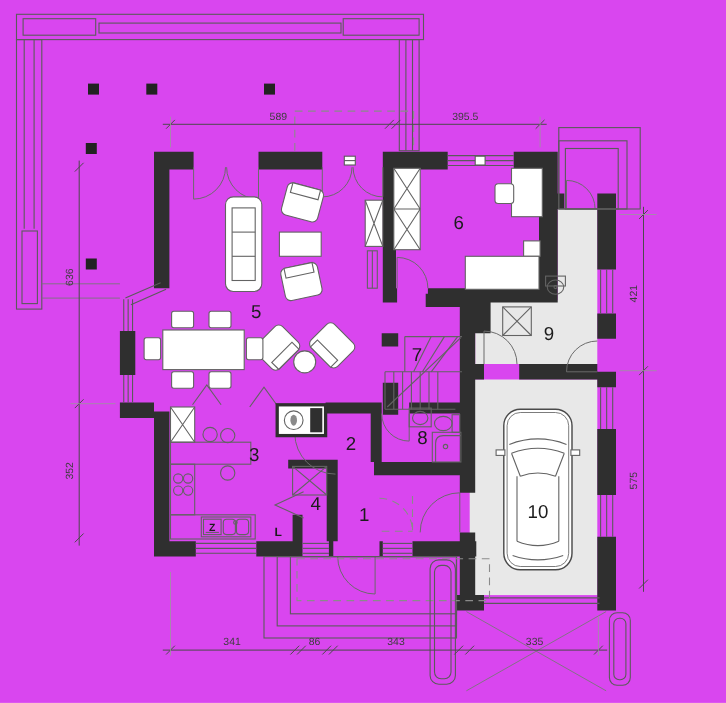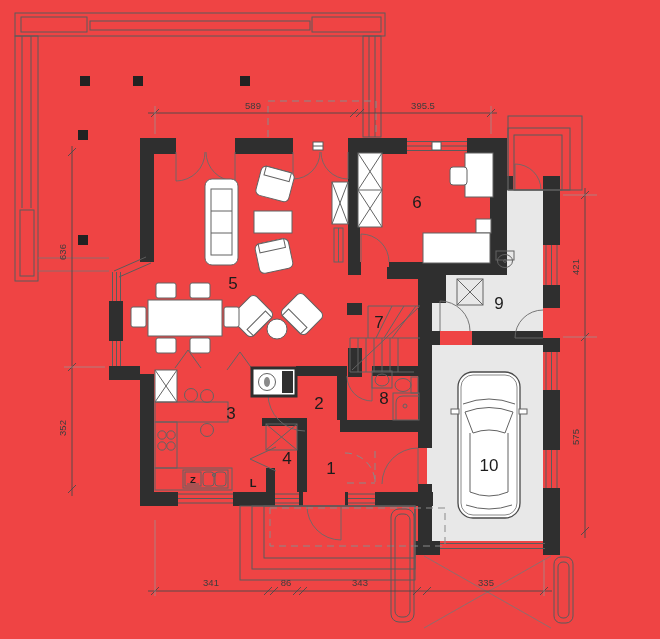--- a/index.html
+++ b/index.html
@@ -1,16 +1,16 @@
 <!DOCTYPE html>
 <html><head>
 <meta charset="utf-8">
 <style>
   html,body{margin:0;padding:0;background:#fff;}
-  .page{width:660px;height:639px;position:relative;background:#ef4444;overflow:hidden;}
+  .page{width:660px;height:639px;position:relative;background:#d946ef;overflow:hidden;}
   svg{display:block;}
   svg text{font-family:"Liberation Sans","DejaVu Sans",sans-serif;fill:#222;}
   .wall{fill:#2f2f2f;stroke:none;}
   .thin{stroke:#5b5b5b;stroke-width:1;fill:none;}
   .thin2{stroke:#777;stroke-width:0.8;fill:none;}
   .furn{stroke:#636363;stroke-width:1;fill:#fff;}
   .furnNF{stroke:#636363;stroke-width:1;fill:none;}
   .door{stroke:#6a6a6a;stroke-width:0.9;fill:none;}
   .dashed{stroke:#8a8a8a;stroke-width:1;fill:none;stroke-dasharray:7 5;}
   .dim{stroke:#4a4a4a;stroke-width:0.9;fill:none;}

